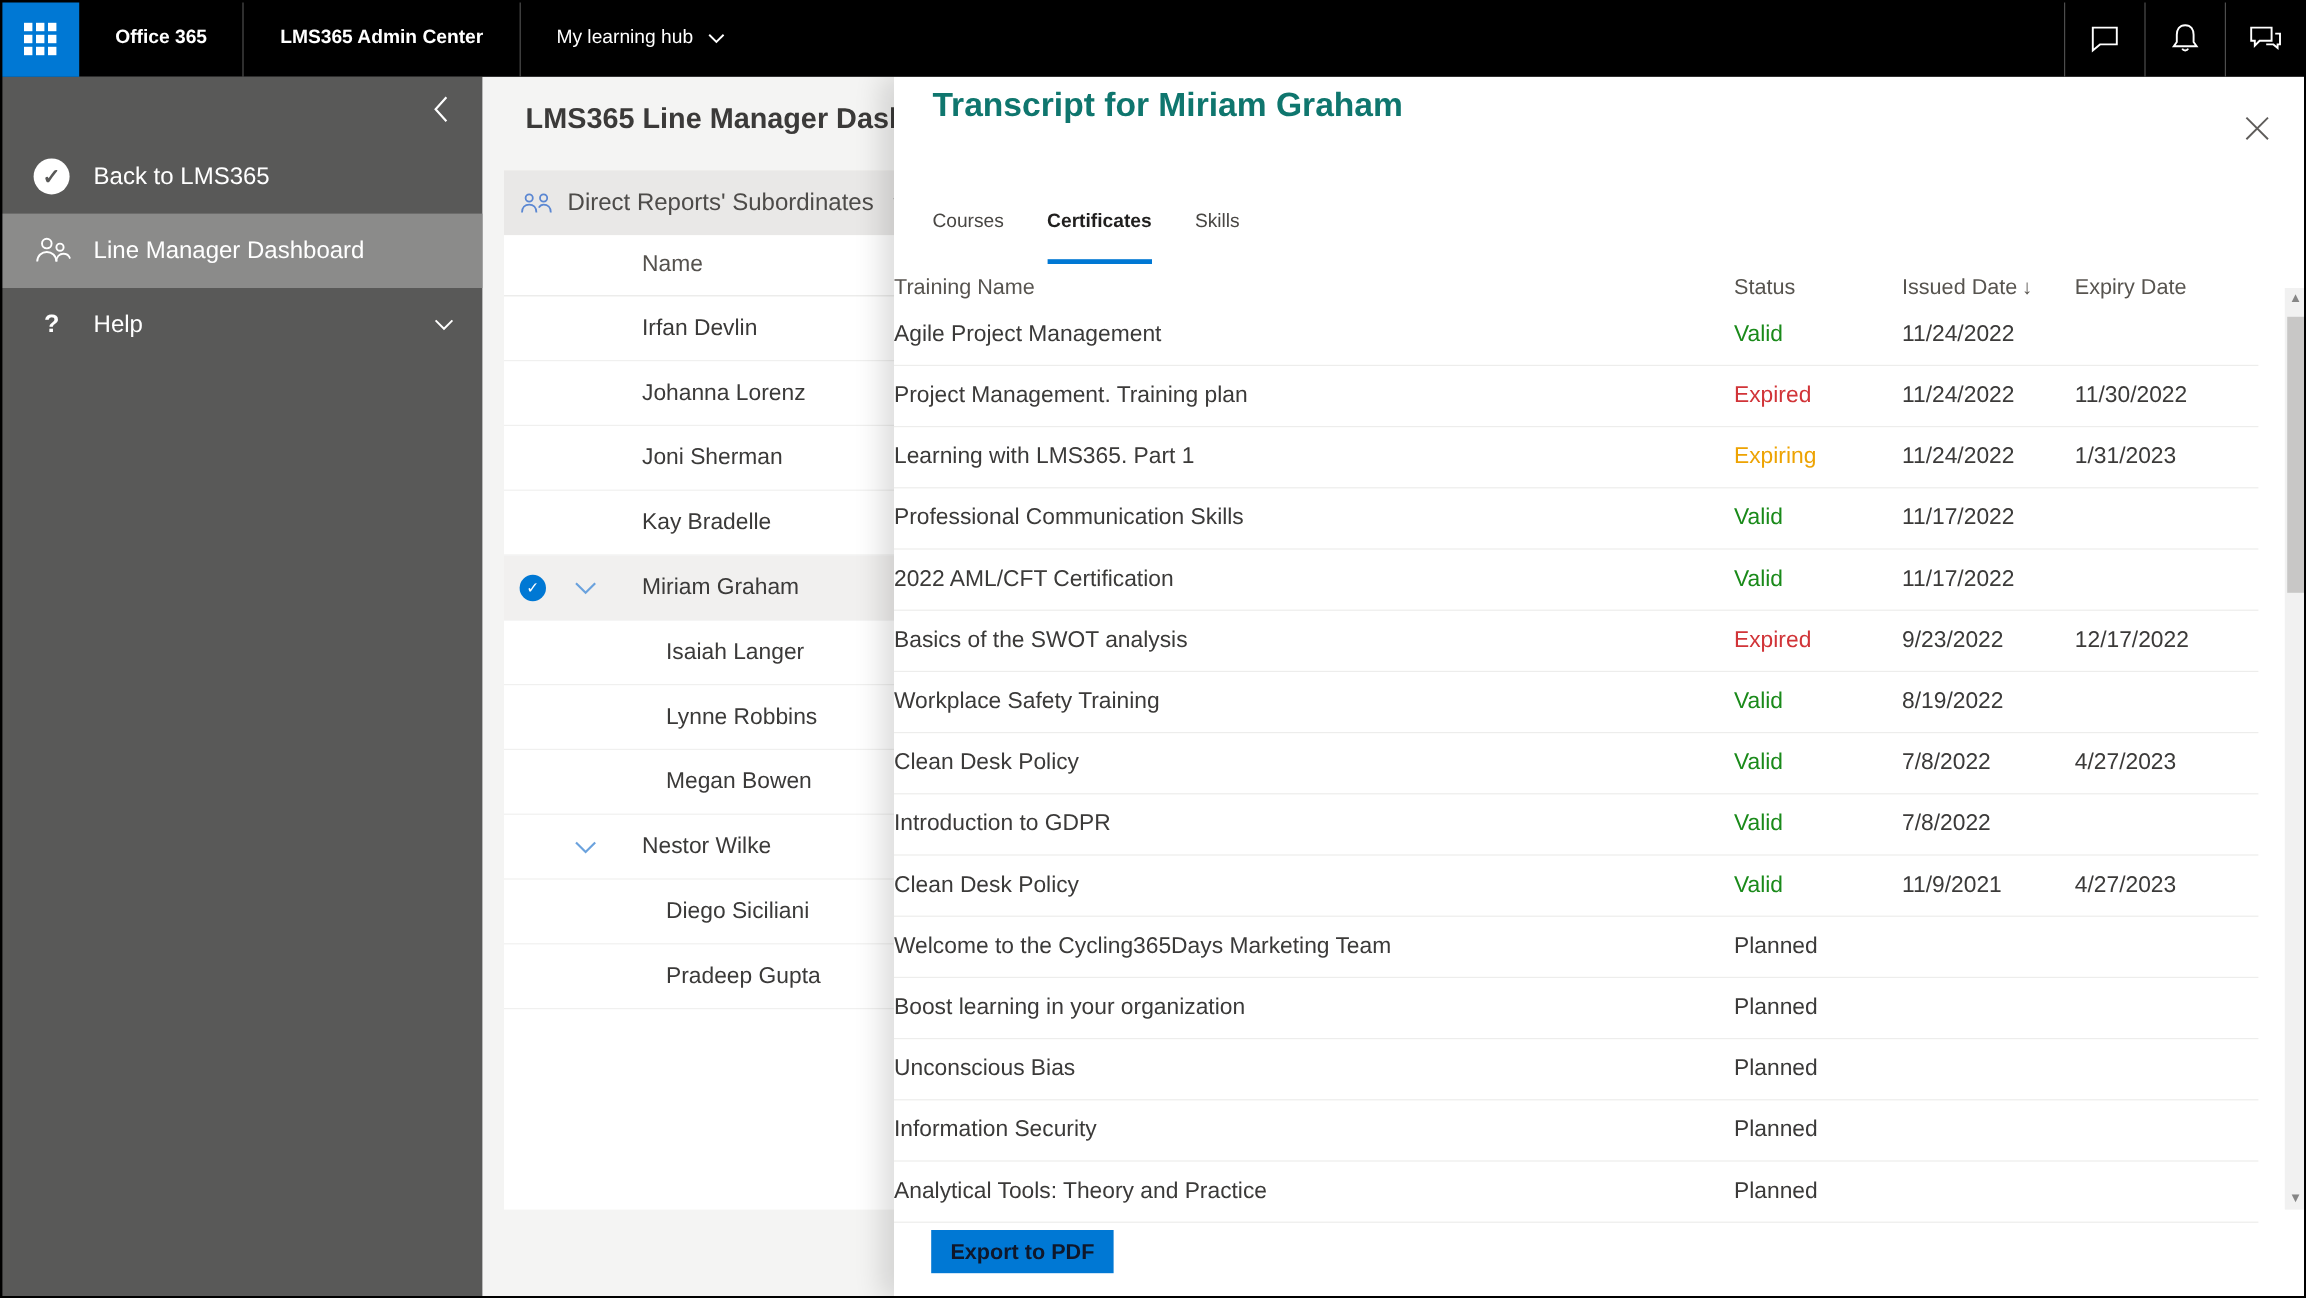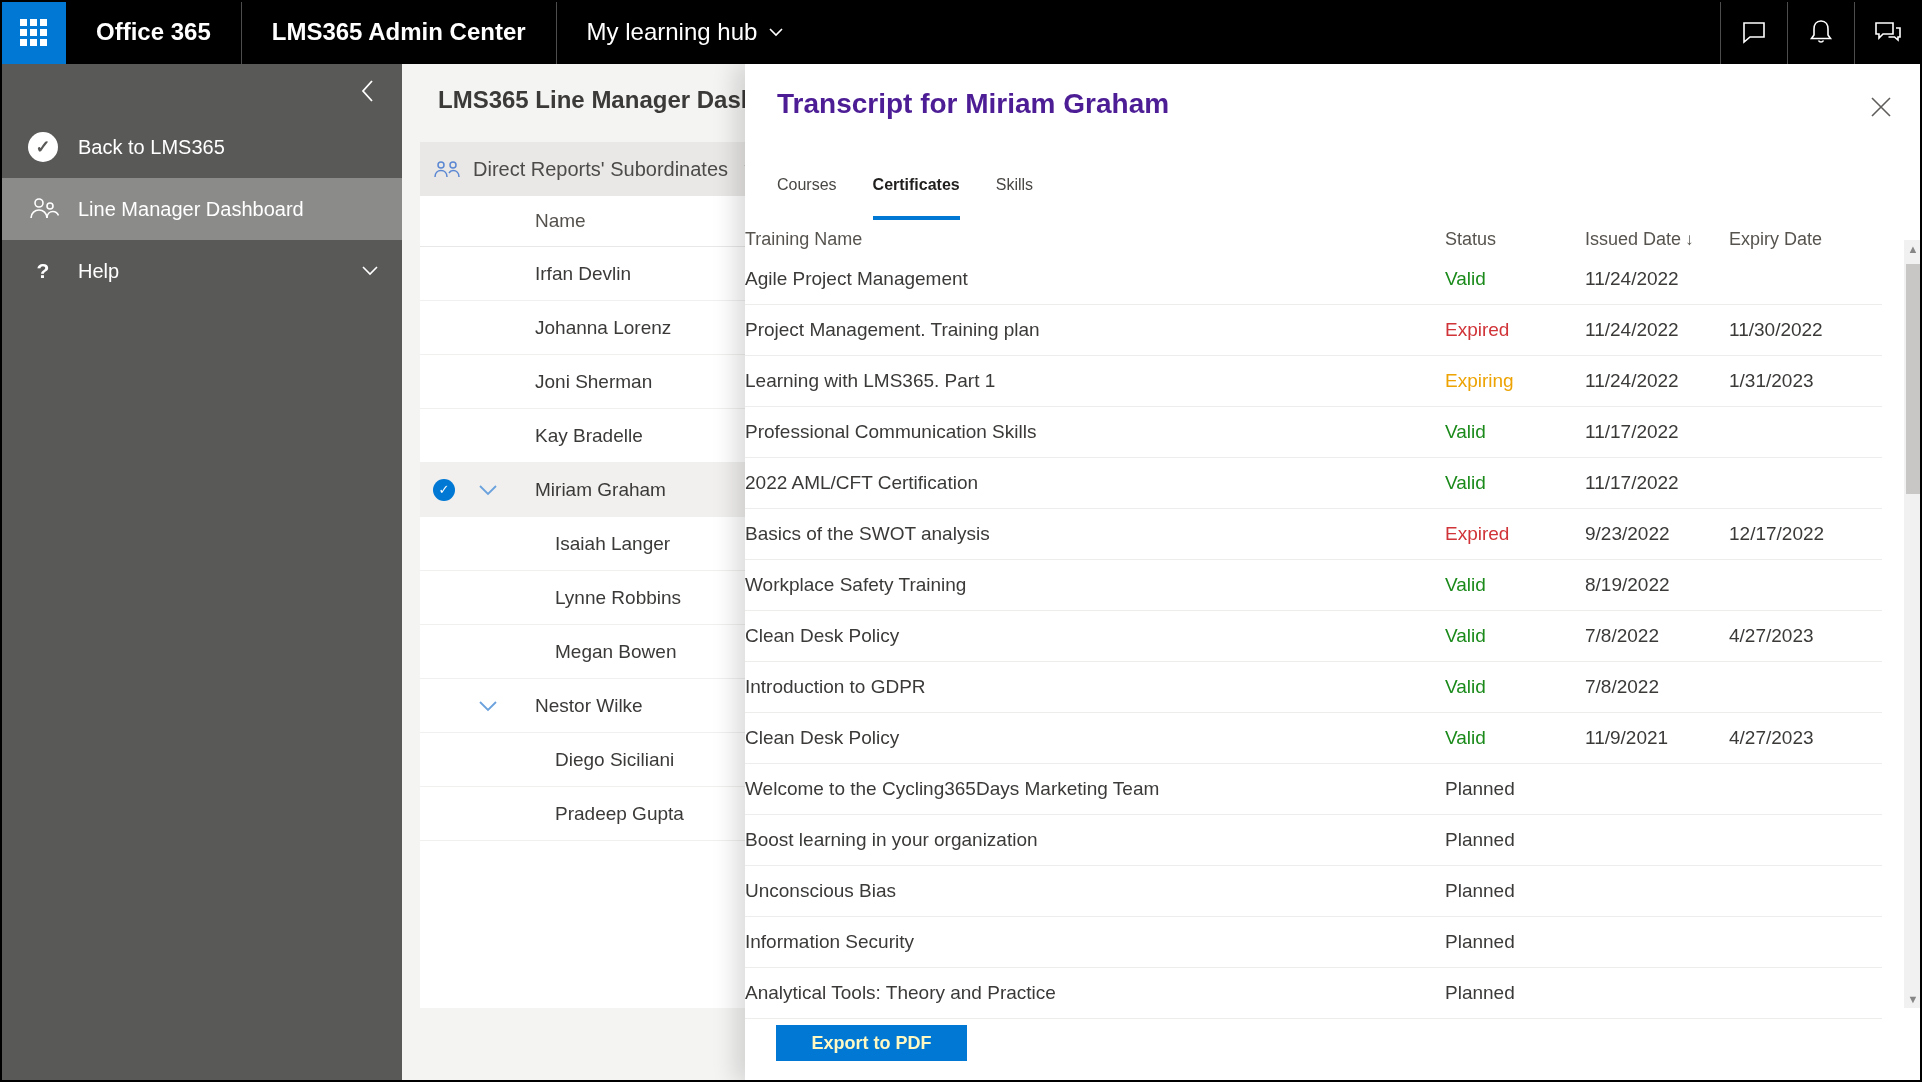--- a/index.html
+++ b/index.html
@@ -5,21 +5,21 @@
   * { margin:0; padding:0; box-sizing:border-box; }
   body { font-family:"Liberation Sans", sans-serif; background:#fff; }
   .screen { position:relative; width:1922px; height:1082px; overflow:hidden; background:#fff; }
   .screen::after { content:""; position:absolute; inset:0; box-shadow:inset 0 0 0 2px #000; pointer-events:none; z-index:99; }
 
   
   .topbar { position:absolute; left:0; top:0; width:100%; height:64px; background:#000; display:flex; align-items:stretch; color:#fff; z-index:50; }
   .waffle-btn { width:66px; height:64px; background:#0078d4; display:flex; align-items:center; justify-content:center; cursor:pointer; flex:none; }
   .waffle { display:grid; grid-template-columns:repeat(3,7px); grid-template-rows:repeat(3,7px); gap:3px; }
   .waffle span { background:#fff; }
-  .tb-seg { display:flex; align-items:center; padding:16px 30px; font-size:24px; white-space:nowrap; }
+  .tb-seg { display:flex; align-items:center; padding:16px 30px; font-size:16px; white-space:nowrap; }
   .tb-seg.bold { font-weight:700; }
   .tb-div { width:1px; background:#4d4d4d; height:100%; flex:none; }
   .tb-spacer { flex:1; }
   .tb-chevron { margin-left:12px; }
   .tb-iconbtn { width:66px; display:flex; align-items:center; justify-content:center; cursor:pointer; }
   .tb-user { display:flex; align-items:center; gap:14px; padding:0 26px 0 14px; }
   .avatar { width:46px; height:46px; border-radius:50%; flex:none;
             background:radial-gradient(circle at 50% 30%, #d8ab8a 0%, #b98a66 40%, #7b573c 75%, #5d4130 100%); border:1px solid #222; }
   .tb-user-name { font-size:20px; }
 
@@ -44,34 +44,34 @@
   .nt-header { height:51px; display:flex; align-items:center; padding-left:115px; font-size:19px; color:#55524e; border-bottom:1px solid #e8e8e7; }
   .nt-row { height:54px; display:flex; align-items:center; border-bottom:1px solid #f0f0ef; font-size:19px; color:#3b3a39; cursor:pointer; }
   .nt-row.selected { background:#f1f0ef; }
   .nt-controls { width:115px; position:relative; height:100%; flex:none; }
   .sel-check { position:absolute; left:13px; top:50%; transform:translateY(-50%); width:22px; height:22px; border-radius:50%; background:#0078d4; color:#fff; display:flex; align-items:center; justify-content:center; font-size:13px; }
   .row-chev { position:absolute; left:58px; top:50%; transform:translateY(-50%); display:flex; }
   .nt-row.sub .p-name { margin-left:20px;text-align:right; }
 
   
   .overlay { position:absolute; left:745px; top:64px; right:0; bottom:0; background:#fff; box-shadow:-10px 0 22px rgba(0,0,0,0.14); z-index:20; }
-  .ov-title { position:absolute; left:32px; top:24px; font-size:28px; font-weight:600; color:#4c1d95; }
+  .ov-title { position:absolute; left:32px; top:8px; font-size:28px; font-weight:600; color:#0f766e; }
   .close-btn { position:absolute; right:26px; top:28px; width:30px; height:30px; display:flex; align-items:center; justify-content:center; cursor:pointer; color:#5f5d5b; }
   .tabs { position:absolute; left:32px; top:112px; height:44px; display:flex; gap:36px; }
   .tab { font-size:16px; color:#494744; padding-bottom:12px; position:relative; cursor:pointer; }
   .tab.active { color:#201f1e; font-weight:700; }
   .tab.active::after { content:""; position:absolute; left:0; right:0; bottom:0; height:4px; background:#0078d4; }
   .tr-grid { display:grid; grid-template-columns:700px 140px 144px 1fr; align-items:center; }
   .tr-header { position:absolute; left:0; right:40px; top:160px; height:30px; font-size:18px; color:#57544f; }
   .tr-header .sortable { cursor:pointer; }
   .sort-arrow { font-size:17px; margin-left:4px; }
   .tr-rows { position:absolute; left:0; right:40px; top:190px; }
   .tr-row { height:51px; border-bottom:1px solid #ededec; font-size:19px; color:#3b3a39; }
   .tr-row .c-status { font-size:19px; }
-  .export-btn { position:absolute; left:31px; top:961px; width:191px; height:36px; background:#0078d4; color:#fef9c3; border:none; font-family:"Liberation Sans", sans-serif; font-size:18px; font-weight:700; cursor:pointer; }
+  .export-btn { position:absolute; left:31px; top:961px; width:152px; height:36px; background:#0078d4; color:#0f172a; border:none; font-family:"Liberation Sans", sans-serif; font-size:18px; font-weight:700; cursor:pointer; }
 
   
   .scrollbar { position:absolute; right:0; top:176px; width:18px; height:768px; background:#f1f1f1; }
   .sb-arrow { position:absolute; left:0; width:100%; height:18px; display:flex; align-items:center; justify-content:center; color:#868686; font-size:11px; cursor:pointer; }
   .sb-up { top:0; } .sb-down { bottom:0; }
   .sb-thumb { position:absolute; left:2px; width:14px; top:24px; height:230px; background:#c8c7c6; cursor:grab; }
 
   svg { display:block; }
 </style>
 </head>

